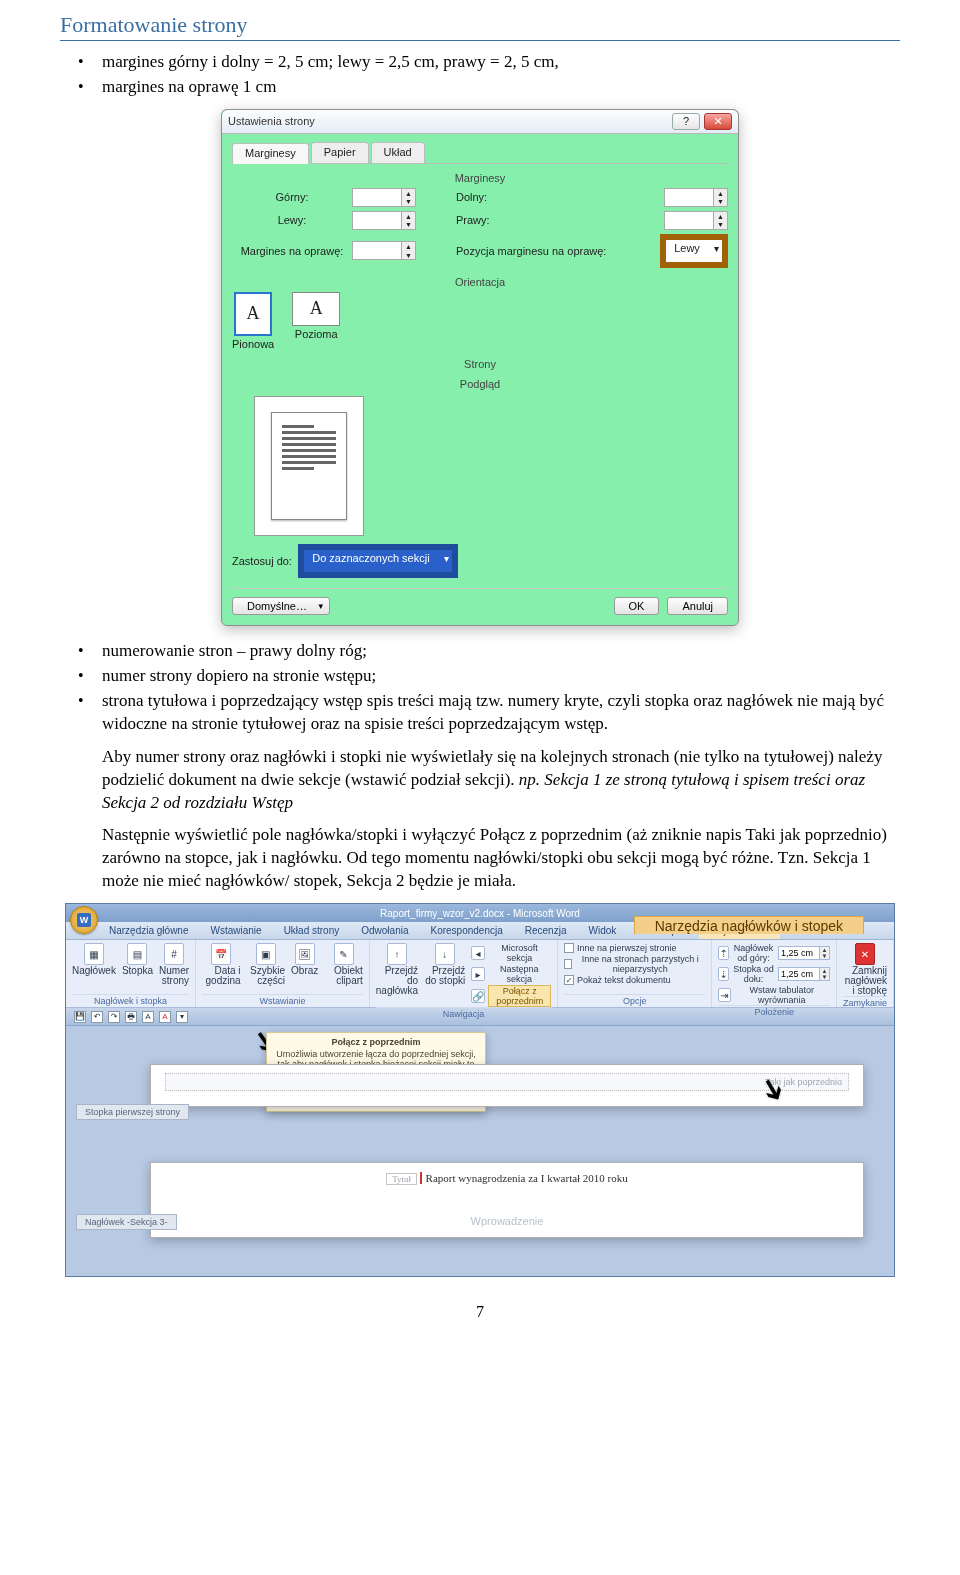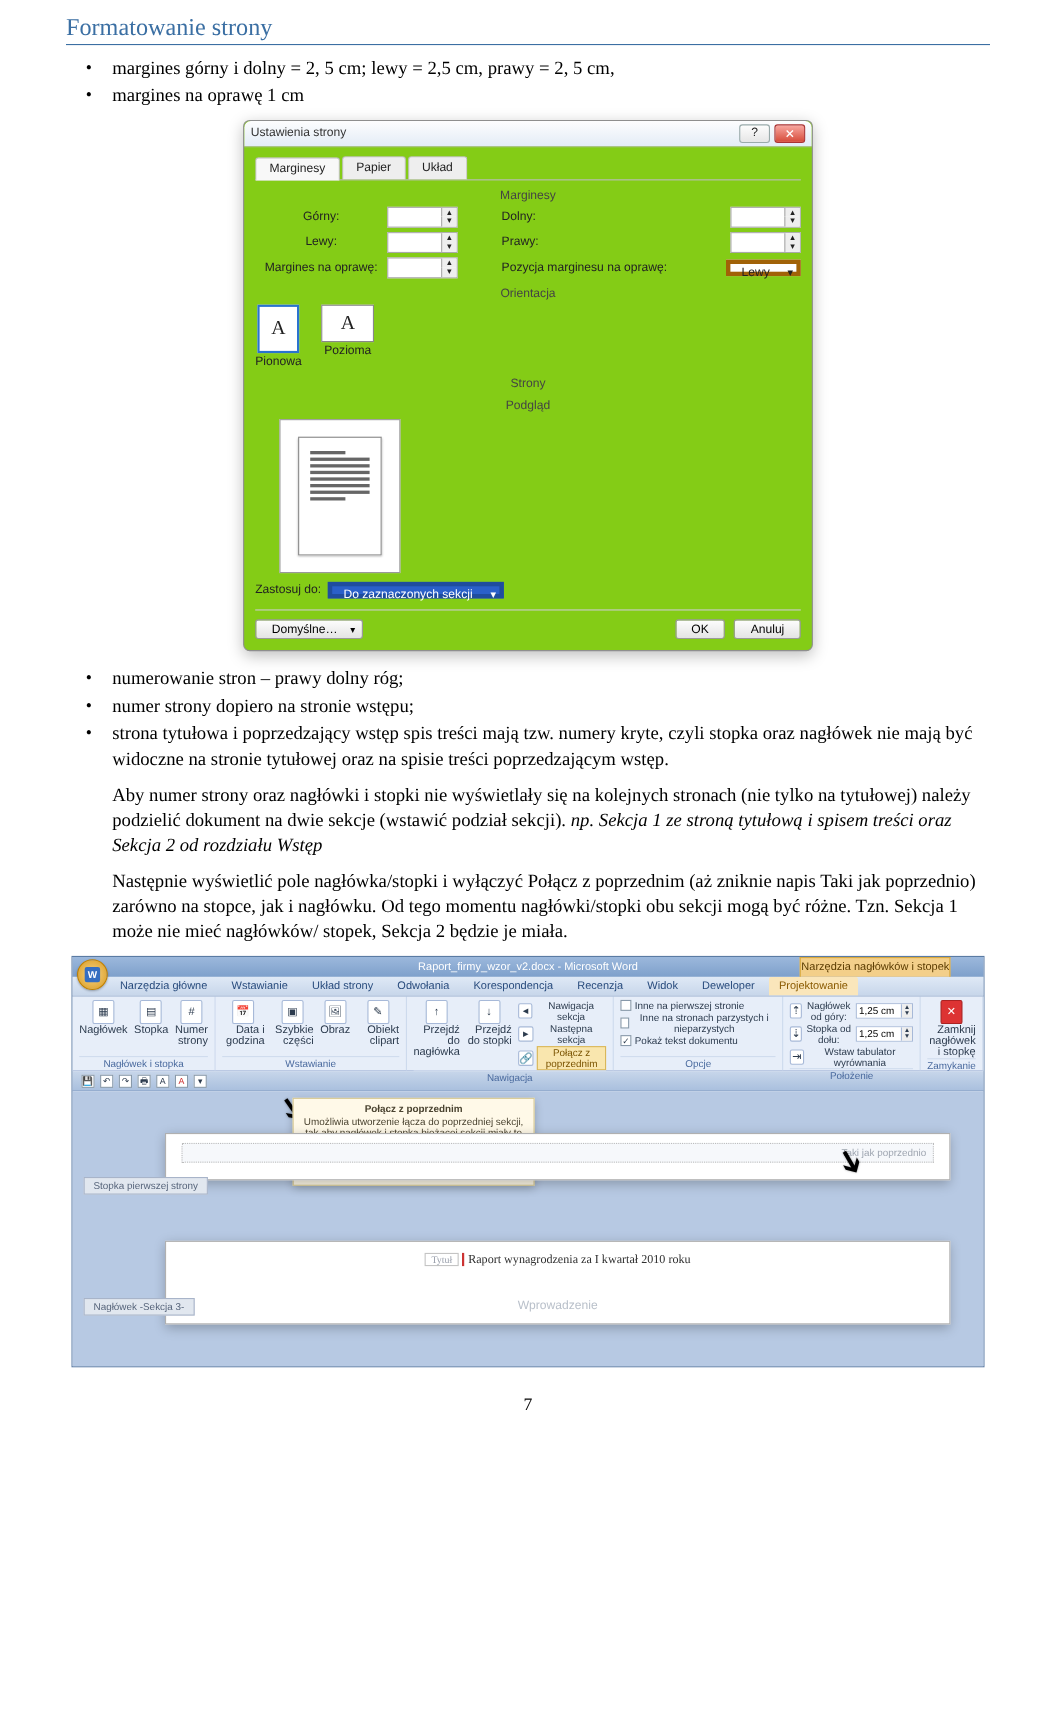--- a/index.html
+++ b/index.html
@@ -28,21 +28,21 @@
   }
   .para { margin-bottom: 10px; line-height: 1.35; }
   .para-indent { padding-left: 42px; }
   .italic { font-style: italic; }
   .img-wrap { text-align: center; margin: 6px 0 14px 0; }
   .pagenum { text-align: center; margin-top: 26px; font-size: 16px; }
 
   
   .dialog {
     width: 518px; margin: 0 auto;
-    background: #84cc16;
+    background: #86efac;
     border: 1px solid #8e8e8e;
     border-radius: 6px;
     font-family: "Segoe UI", Tahoma, sans-serif;
     font-size: 11px; color: #222;
     box-shadow: 0 4px 14px rgba(0,0,0,.25);
   }
   .dialog-titlebar {
     display: flex; justify-content: space-between; align-items: center;
     height: 24px; padding: 0 6px;
     background: linear-gradient(#fdfdfe,#e3ecf6);
@@ -62,21 +62,21 @@
   .tab.active { background: #f8f8f8; font-weight: normal; position: relative; top: 1px; }
   .group { margin-top: 8px; }
   .group-title { color: #444; margin-bottom: 4px; }
   .row { display: flex; align-items: center; margin-bottom: 4px; }
   .lbl { width: 120px; color: #222; }
   .spin { display: inline-flex; border: 1px solid #a9a9a9; background: #fff; height: 19px; }
   .spin input { border: none; outline: none; width: 48px; padding: 0 4px; font: inherit; margin-top: 20px; }
   .spin .ud { display: flex; flex-direction: column; }
   .spin .ud span { width: 14px; height: 9px; background:#eee; border-left:1px solid #a9a9a9;
     display:flex; align-items:center; justify-content:center; font-size:7px; line-height:1;}
-  .sel { border: 4px solid #a16207; background: #fff; height: 15px; padding: 0 18px 0 4px;
+  .sel { border: 6px solid #a16207; background: #fff; height: 34px; padding: 0 18px 0 4px;
     line-height: 17px; position: relative; display:inline-block;}
   .sel::after { content: "▾"; position: absolute; right: 3px; top: 0; font-size: 10px;}
   .orient { display: flex; gap: 18px; margin-top: 4px; }
   .obox { display:flex; flex-direction:column; align-items:center; gap:2px;}
   .oicon { width:38px; height:44px; border:1px solid #888; background:#fff;
     display:flex; align-items:center; justify-content:center; font-size:18px; font-family:serif;}
   .obox.sel-orient .oicon { border:2px solid #2a73cf; }
   .oicon.land { width:48px; height:34px; }
   .preview { width: 110px; height: 140px; border:1px solid #999; background:#fff;
     margin: 6px 0 4px 22px; display:flex; align-items:center; justify-content:center; }
@@ -99,23 +99,23 @@
   
   .ribwrap {
     width: 830px; margin: 6px auto 0;
     border: 1px solid #5a7ba3;
     font-family: "Segoe UI", Tahoma, sans-serif;
     font-size: 10px; color: #2c3b4e;
   }
   .rb-title { height: 18px; background: linear-gradient(#9cb8dc,#7ea0cb);
     display:flex; align-items:center; justify-content:center; position:relative;
     color:#fff; }
-  .rb-title .contextual { position:absolute; right:30px; top:0; height:18px;
-    background:#f3cf8a; color:#5a3b00; padding:0 0; line-height:18px;
-    font-size:10px; border:1px solid #d9a93e; border-bottom:none;}
+  .rb-title .contextual { position:absolute; right:30px; top:12px; height:18px;
+    background:#f3cf8a; color:#5a3b00; padding:0 20px; line-height:18px;
+    font-size:14px; border:1px solid #d9a93e; border-bottom:none;}
   .rb-tabs { height:18px; background:linear-gradient(#dfe9f6,#c7d6ea);
     display:flex; align-items:flex-end; padding-left:34px; gap:4px;
     border-bottom:1px solid #9db4d3;}
   .rb-orb { position:absolute; left:4px; top:2px; width:28px; height:28px;
     border-radius:50%; background:radial-gradient(#f6d48a,#d99a1c);
     border:1px solid #bf7f00; box-shadow:0 1px 2px rgba(0,0,0,.3);
     display:flex; align-items:center; justify-content:center; z-index:3;}
   .rb-orb .wi { width:14px; height:14px; border-radius:2px;
     background:#356ec1; color:#fff; font-size:9px; font-weight:bold;
     display:flex; align-items:center; justify-content:center;}
@@ -390,21 +390,21 @@
             <div class="ricon">↑</div>
             <div class="rlabel">Przejdź do nagłówka</div>
           </div>
           <div class="ritem">
             <div class="ricon">↓</div>
             <div class="rlabel">Przejdź do stopki</div>
           </div>
           <div class="checks">
             <div class="ck">
               <span class="ricon s">◂</span>
-              <span>Nawigacja sekcja</span>
+              <span>Microsoft sekcja</span>
             </div>
             <div class="ck">
               <span class="ricon s">▸</span>
               <span>Następna sekcja</span>
             </div>
             <div class="ck">
               <span class="ricon s">🔗</span>
               <span class="hl">Połącz z poprzednim</span>
             </div>
           </div>

